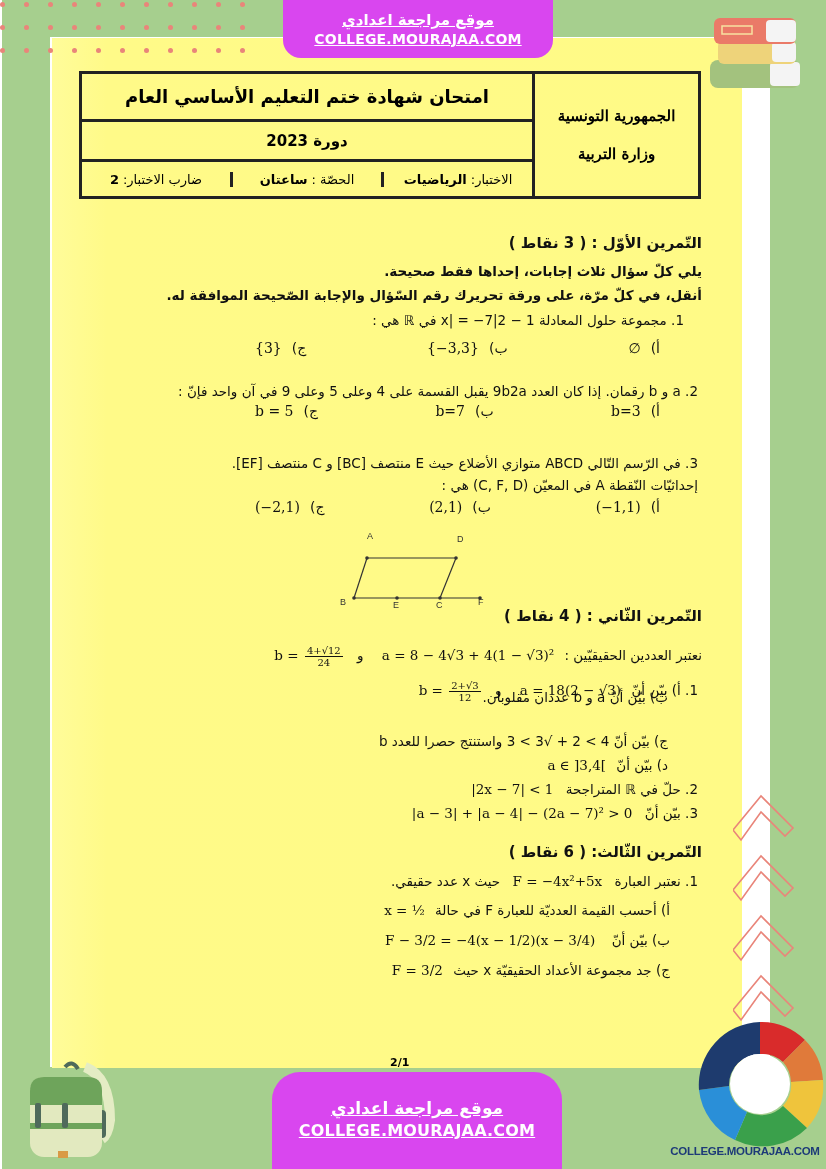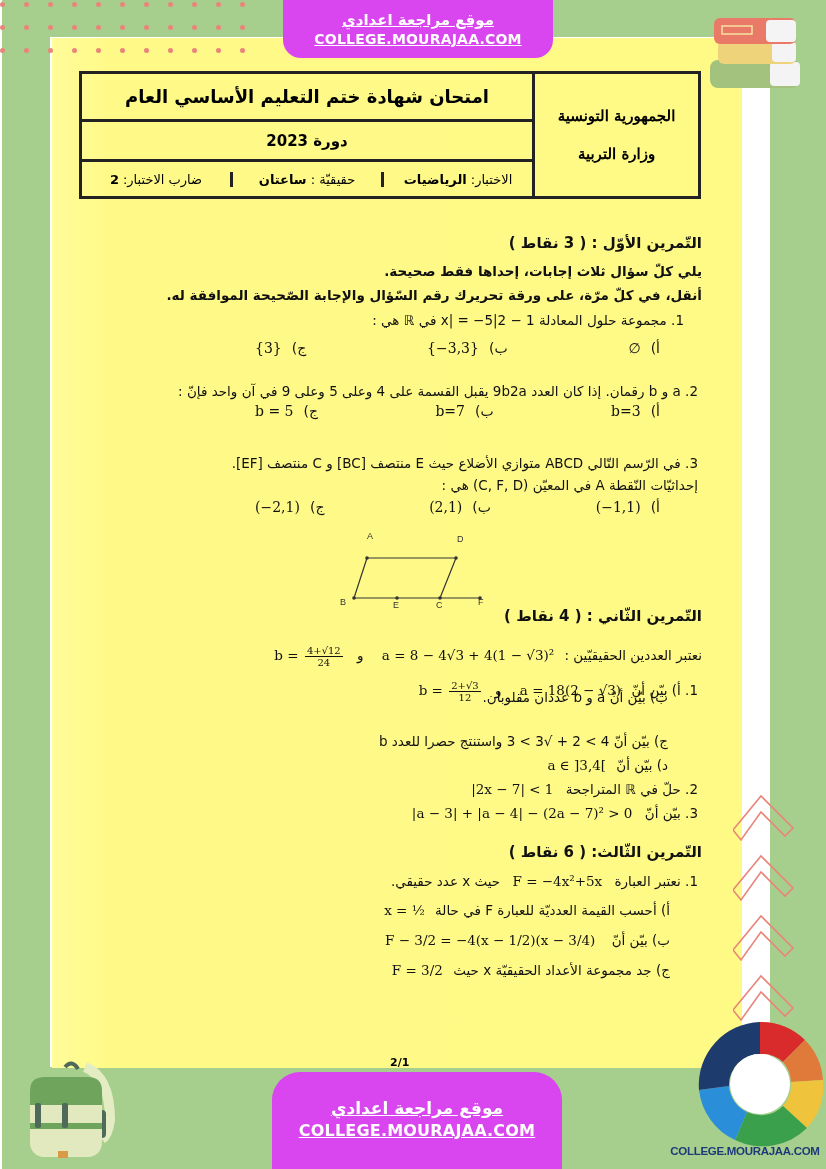--- a/index.html
+++ b/index.html
@@ -153,37 +153,37 @@
   </div>
   <div class="hdr-left">
     <div class="hdr-row hdr-title">امتحان شهادة ختم التعليم الأساسي العام</div>
     <div class="hdr-row hdr-session">دورة 2023</div>
     <div class="hdr-row hdr-cells">
       <div class="hdr-cell">
         <span>الاختبار:</span>
         <b>الرياضيات</b>
       </div>
       <div class="hdr-cell">
-        <span>حقيقيّة :</span>
+        <span>الحصّة :</span>
         <b>ساعتان</b>
       </div>
       <div class="hdr-cell">
         <span>ضارب الاختبار:</span>
         <b>2</b>
       </div>
     </div>
   </div>
 </div>
 
 <div class="content">
 
   <div class="line ex-title" style="top:234px">التّمرين الأوّل : ( 3 نقاط )</div>
   <div class="line bold" style="top:287px">أنقل، في كلّ مرّة، على ورقة تحريرك رقم السّؤال والإجابة الصّحيحة الموافقة له.</div>
   <div class="line bold" style="top:263px">يلي كلّ سؤال ثلاث إجابات، إحداها فقط صحيحة.</div>
-  <div class="line" style="top:312px;right:142px">1.  مجموعة حلول المعادلة  1 − 2|x| = −5  في ℝ هي :</div>
+  <div class="line" style="top:312px;right:142px">1.  مجموعة حلول المعادلة  1 − 2|x| = −7  في ℝ هي :</div>
   <div class="opts" style="top:340px">
     <div class="opt">
         <span>أ)</span>
         <span class="val">∅</span>
       </div>
     <div class="opt">
         <span>ب)</span>
         <span class="val">{−3,3}</span>
       </div>
     <div class="opt">

